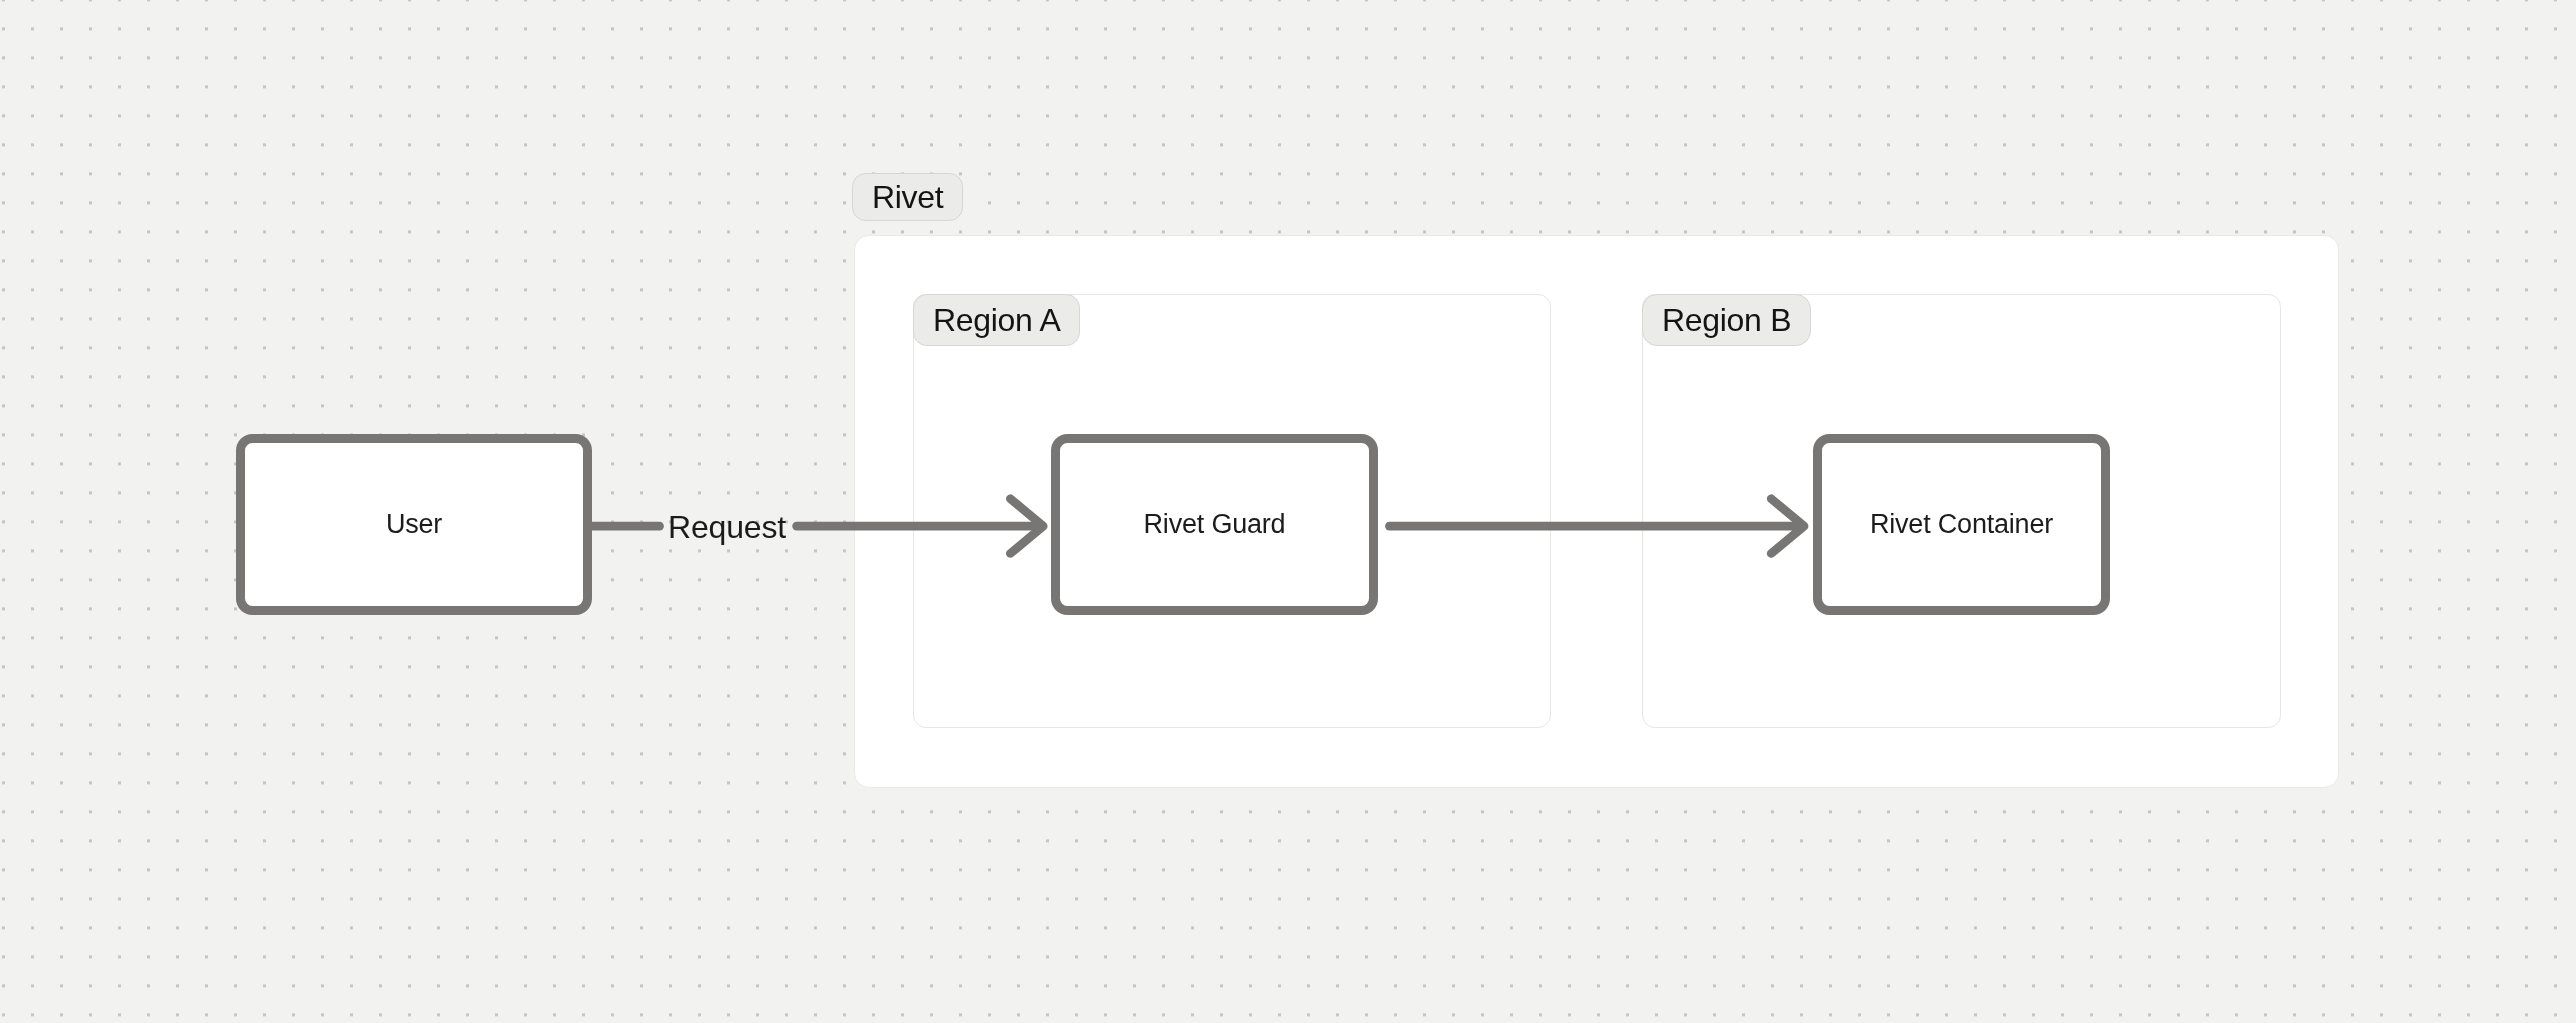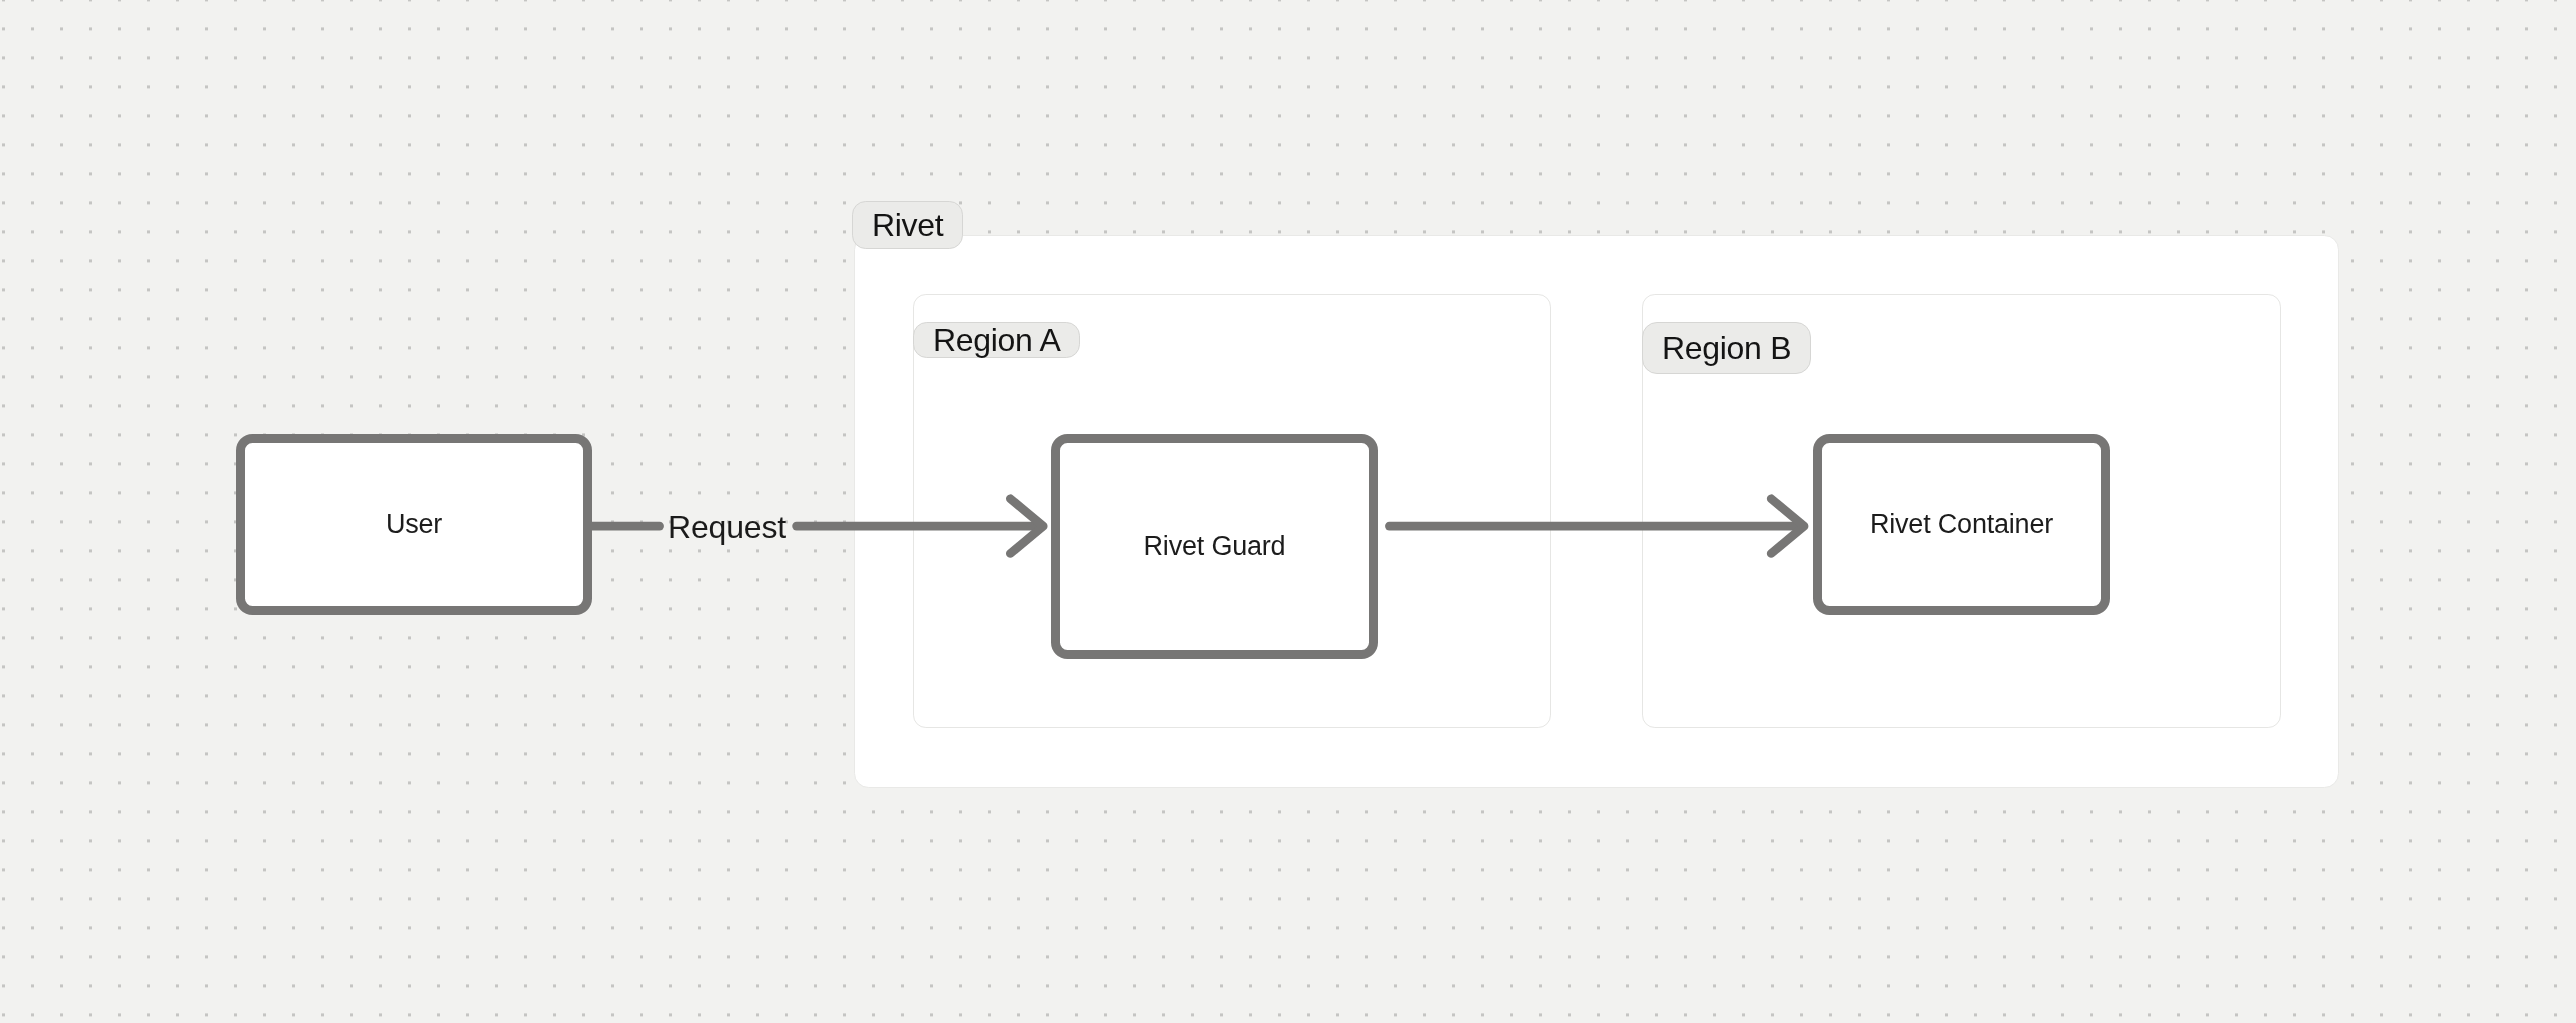--- a/index.html
+++ b/index.html
@@ -40,21 +40,20 @@
     background: #ebebe9;
     border: 1.8px solid #d6d6d4;
     border-radius: 13.7px;
     box-sizing: border-box;
     font-size: 32px;
     letter-spacing: -0.3px;
     color: #141414;
     white-space: nowrap;
     z-index: 3;
     padding: 0 19px;
-    margin-top: 28px;
   }
   .edges-svg {
     position: absolute;
     left: 0;
     top: 0;
     width: 2576px;
     height: 1023px;
     z-index: 4;
   }
   .node {
@@ -78,25 +77,25 @@
     font-size: 32px;
     letter-spacing: -0.2px;
     color: #1b1b1b;
     white-space: nowrap;
     z-index: 6;
   }
   
   #badge-rivet      { left: 852px;  top: 173px;  height: 48px; }
   #group-rivet      { left: 854px;  top: 235px;  width: 1485px; height: 553px; }
   #region-a         { left: 913px; top: 294px;  width: 638px;  height: 434px; }
-  #badge-region-a   { left: 913px; top: 294px;  height: 36px; }
+  #badge-region-a   { left: 913px; top: 294px;  height: 52px; }
   #region-b         { left: 1642px; top: 294px;  width: 639px;  height: 434px; }
   #badge-region-b   { left: 1642px; top: 294px;  height: 52px; border-radius: 15px; }
   #node-user        { left: 236px;  top: 434px;  width: 356px;  height: 181px; }
-  #node-guard       { left: 1051px; top: 434px;  width: 327px;  height: 225px; }
+  #node-guard       { left: 1051px; top: 434px;  width: 327px;  height: 181px; }
   #node-container   { left: 1813px; top: 434px;  width: 297px;  height: 181px; }
   #edge-label-request { left: 727px; top: 527px; }
 </style>
 </head>
 <body>
 
 <div class="canvas">
 
   <div class="group" id="group-rivet"></div>
 

